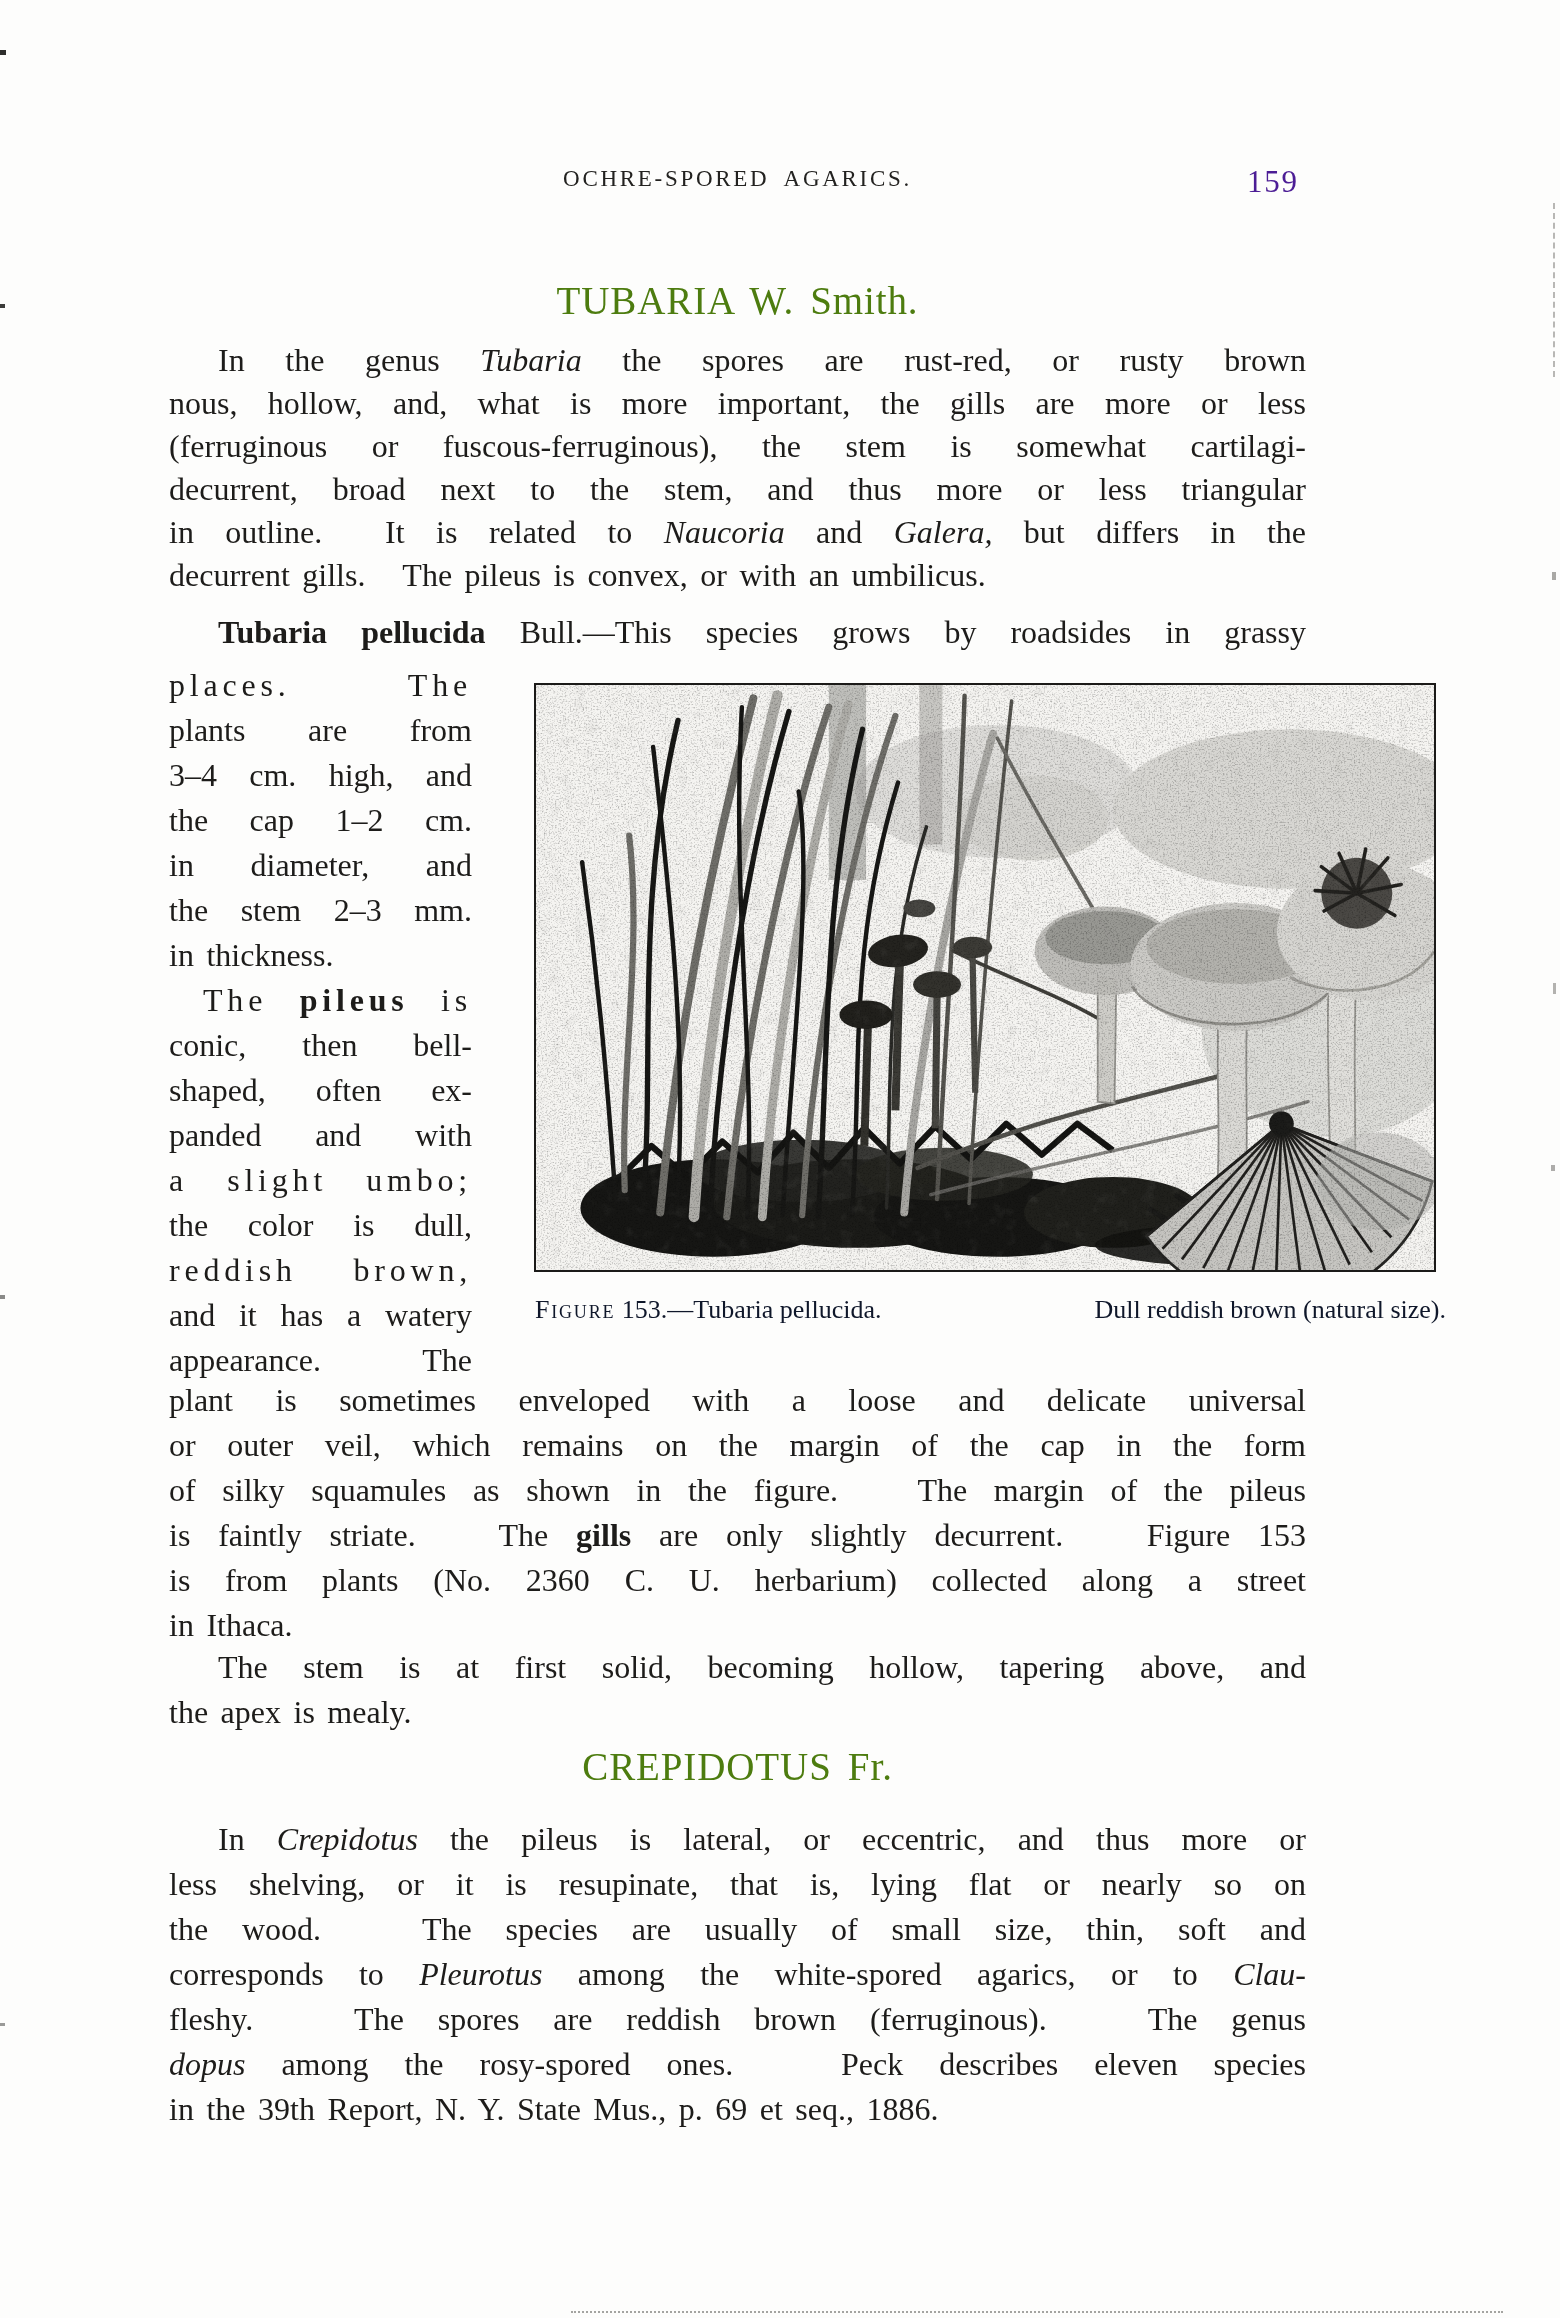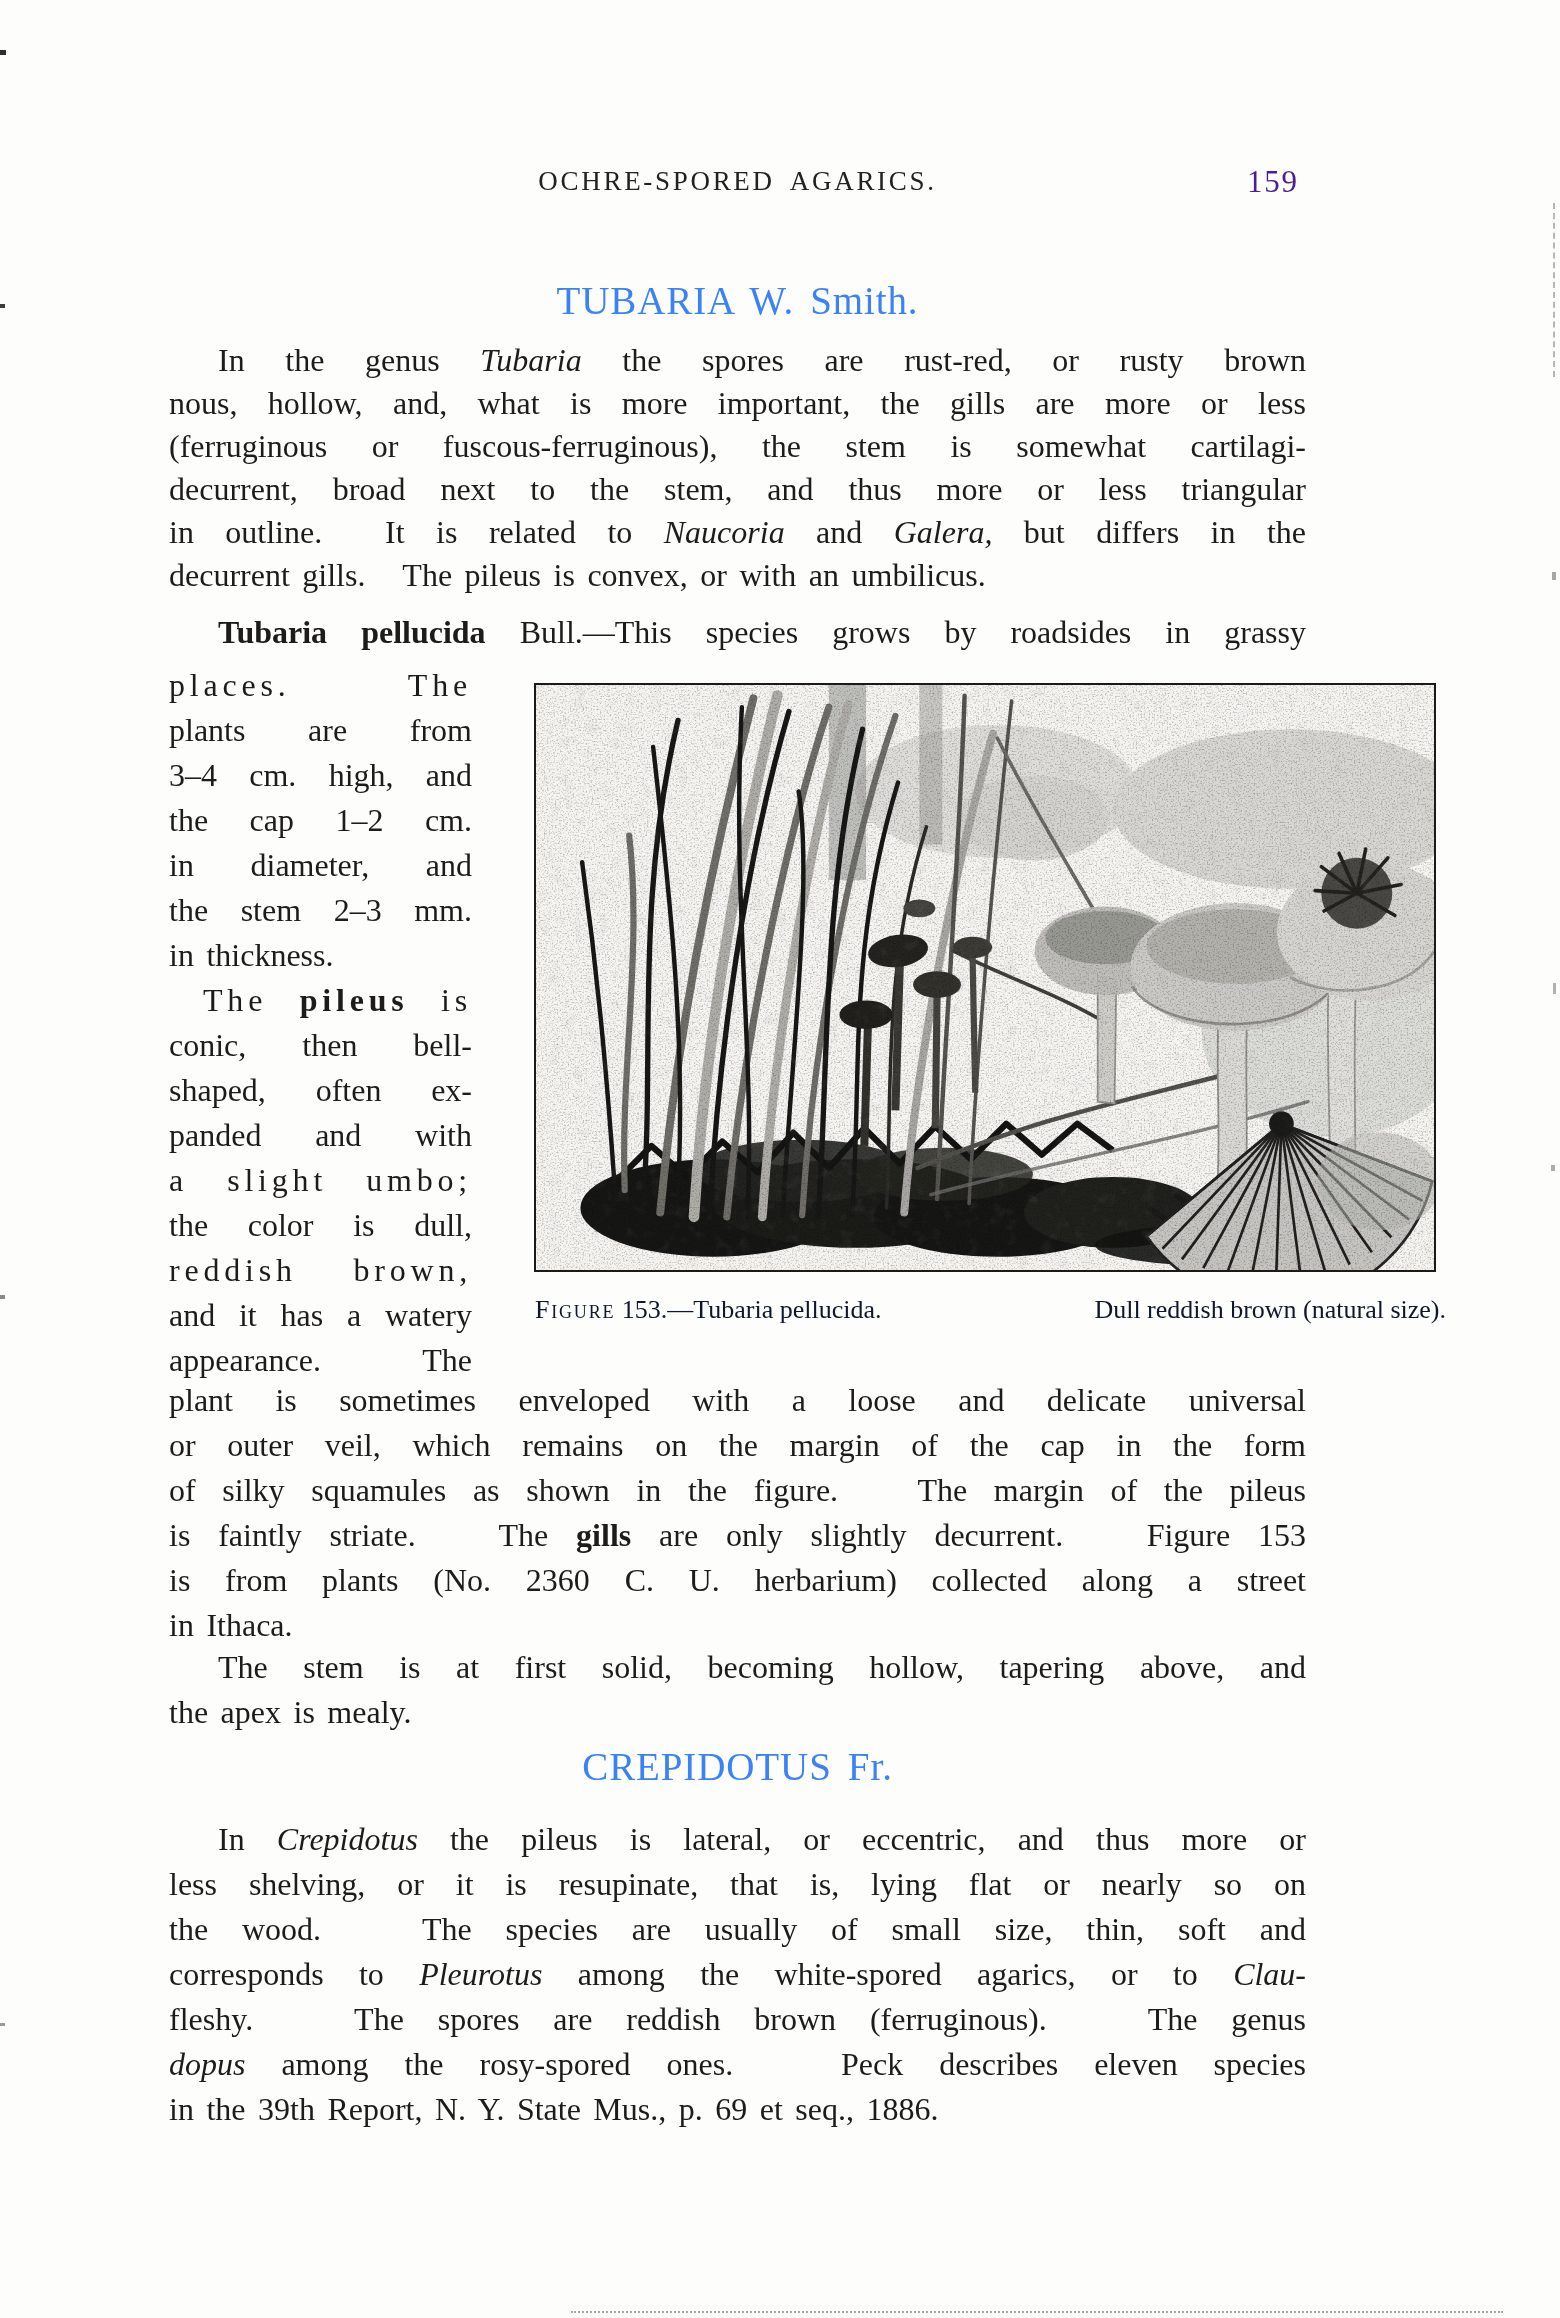--- a/index.html
+++ b/index.html
@@ -1,26 +1,26 @@
 <!DOCTYPE html>
 <html style="font-size:14.3px"><head>
 <meta charset="utf-8">
 <style>
   html,body{margin:0;padding:0;background:#ffffff;}
   .page{position:relative;width:1561px;height:2319px;background:#fdfdfc;overflow:hidden;
         font-family:"Liberation Serif","DejaVu Serif",serif;color:#1d1c1a;}
 
   
   .running-head{position:absolute;left:169px;top:166px;width:1137px;height:41px;}
-  .running-title{text-align:center;font-size:27px;letter-spacing:2.7px;word-spacing:7.1px;color:#232220;}
+  .running-title{text-align:center;font-size:23px;letter-spacing:2.7px;word-spacing:7.1px;color:#232220;}
   .page-number{position:absolute;right:7.1px;top:-1.8px;font-size:31px;letter-spacing:1.8px;color:#4c1d95;}
 
   
   .sec-title{position:absolute;left:169px;width:1137px;margin:0;font-size:39px;font-weight:normal;
-             text-align:center;letter-spacing:0.9px;word-spacing:5.4px;color:#3b82f6;}
+             text-align:center;letter-spacing:0.9px;word-spacing:5.4px;color:#4d7c0f;}
   .t1{top:278px;}
   .t2{top:1744px;}
 
   
   .block{position:absolute;left:169px;width:1137px;}
   .para1{top:339px;}
   .para1 .tline{line-height:43px;}
   .intro{top:610px;}
   .leftcol{top:663px;width:303px;}
   .after{top:1378px;}

